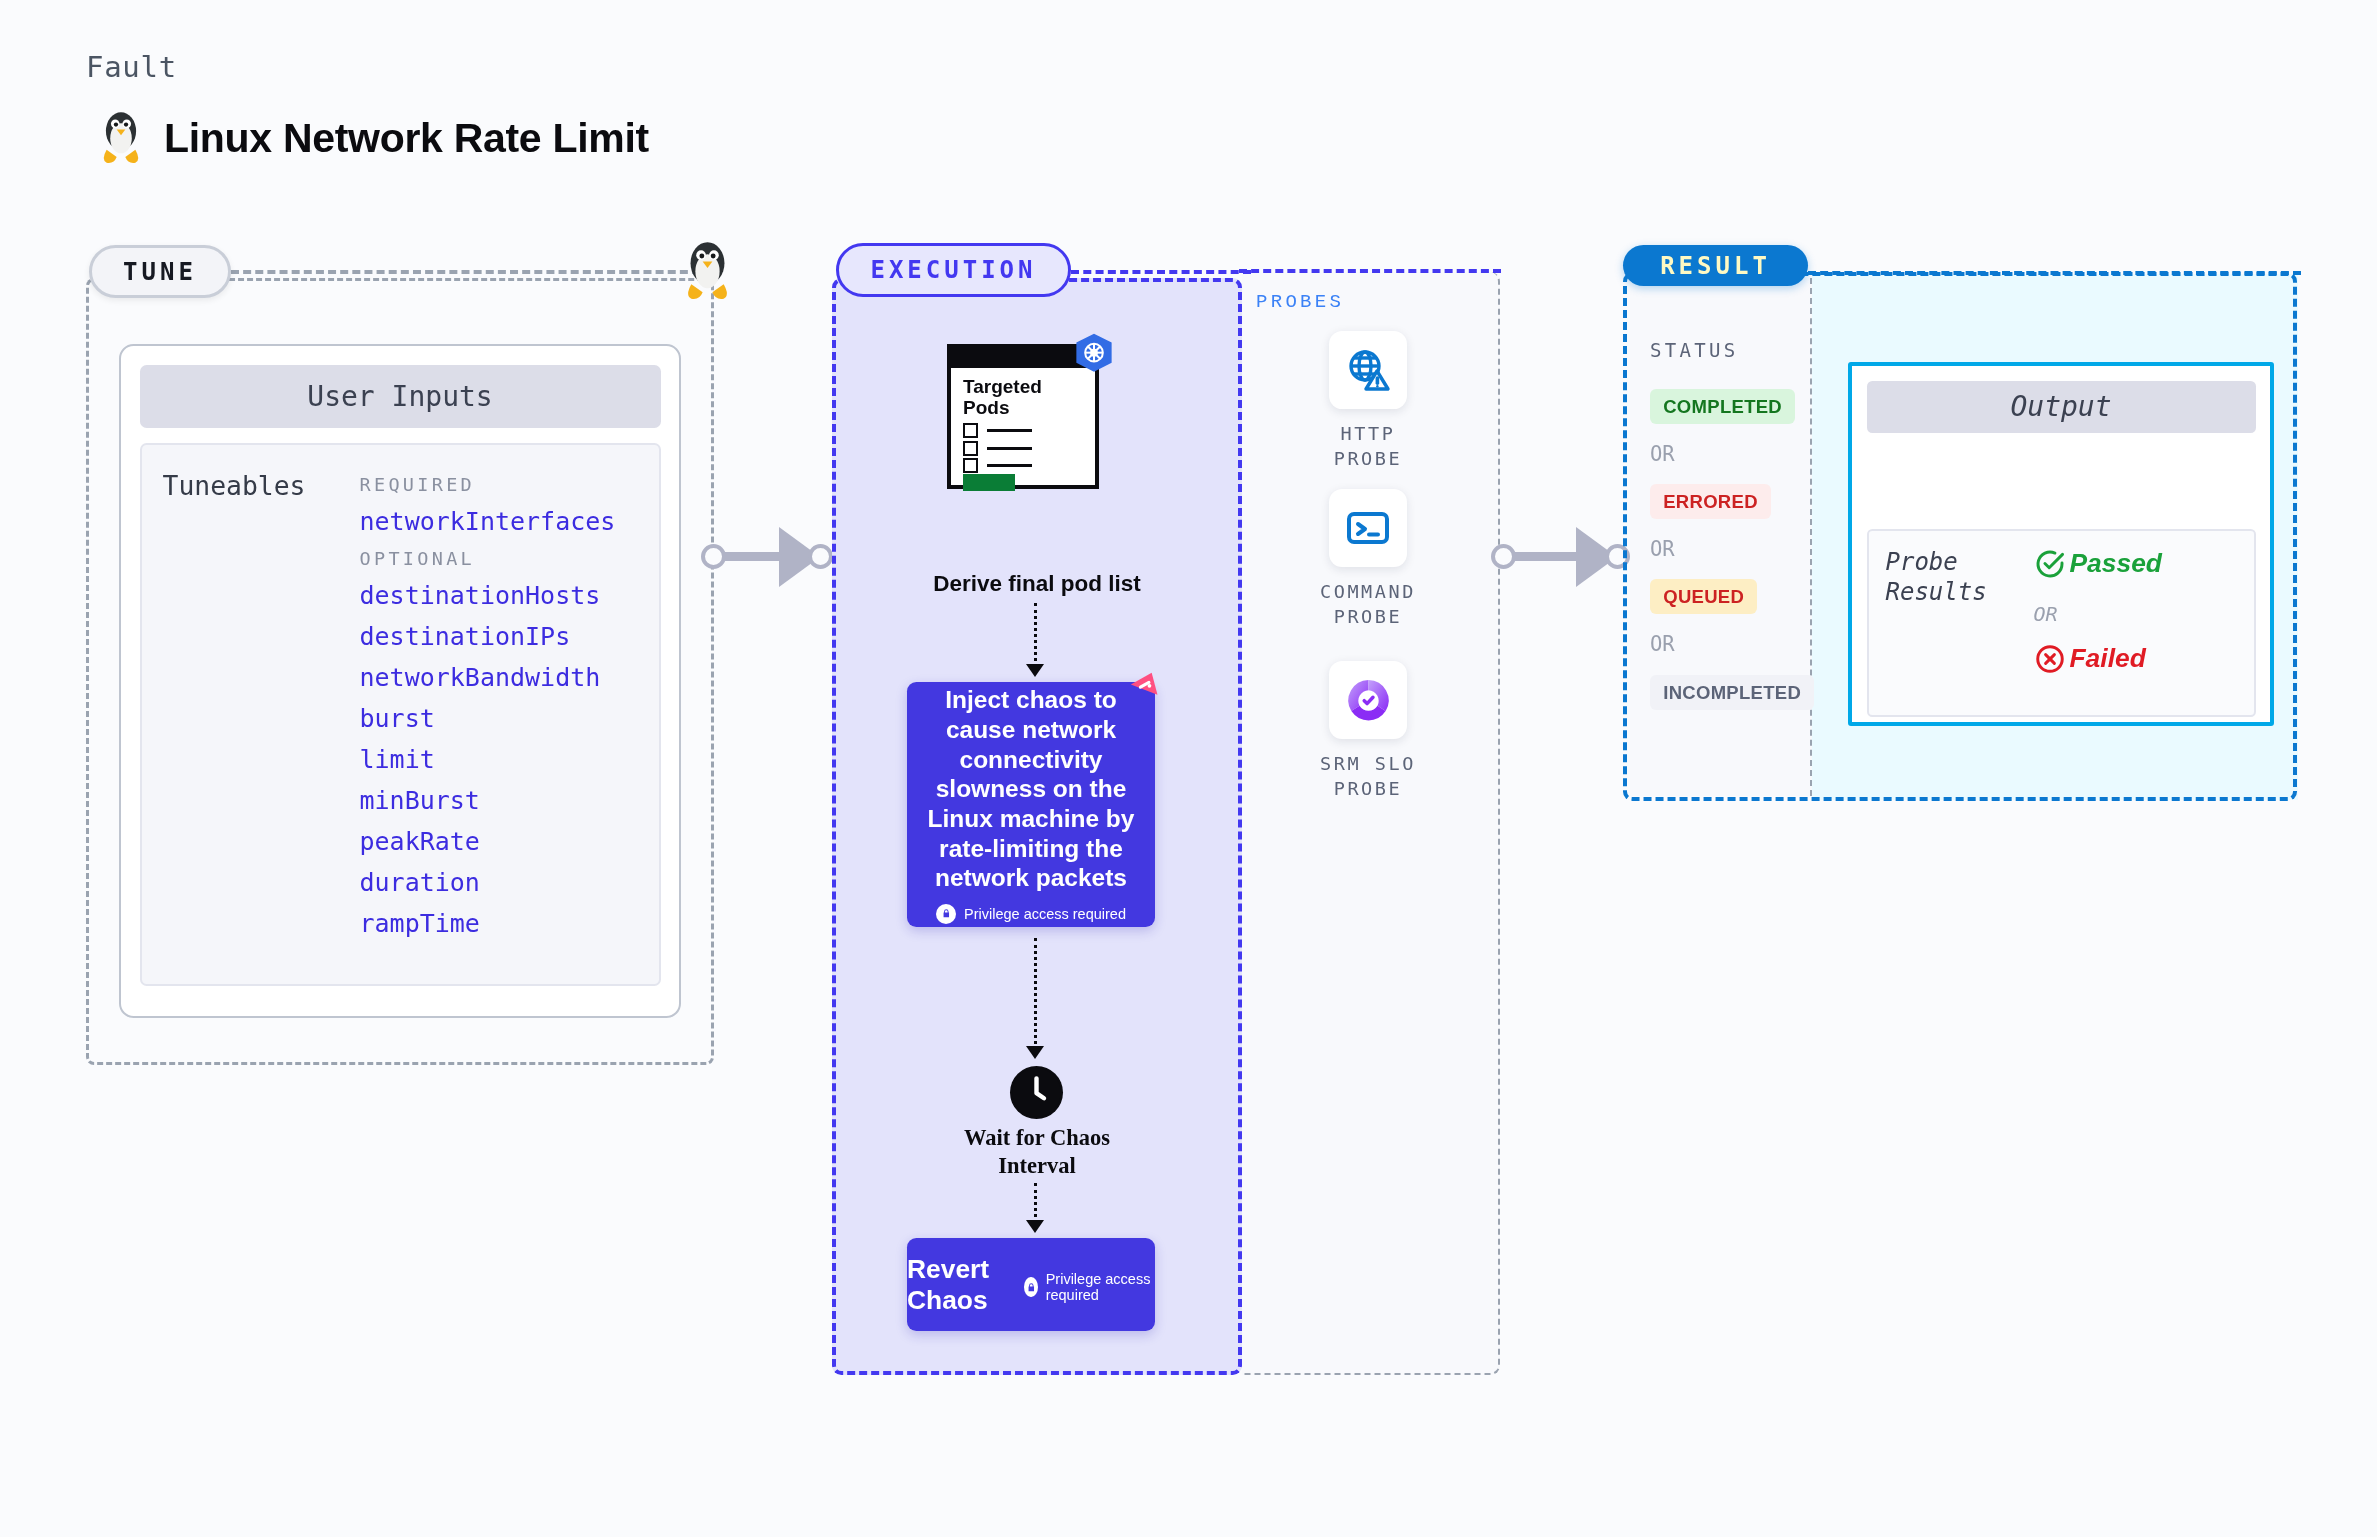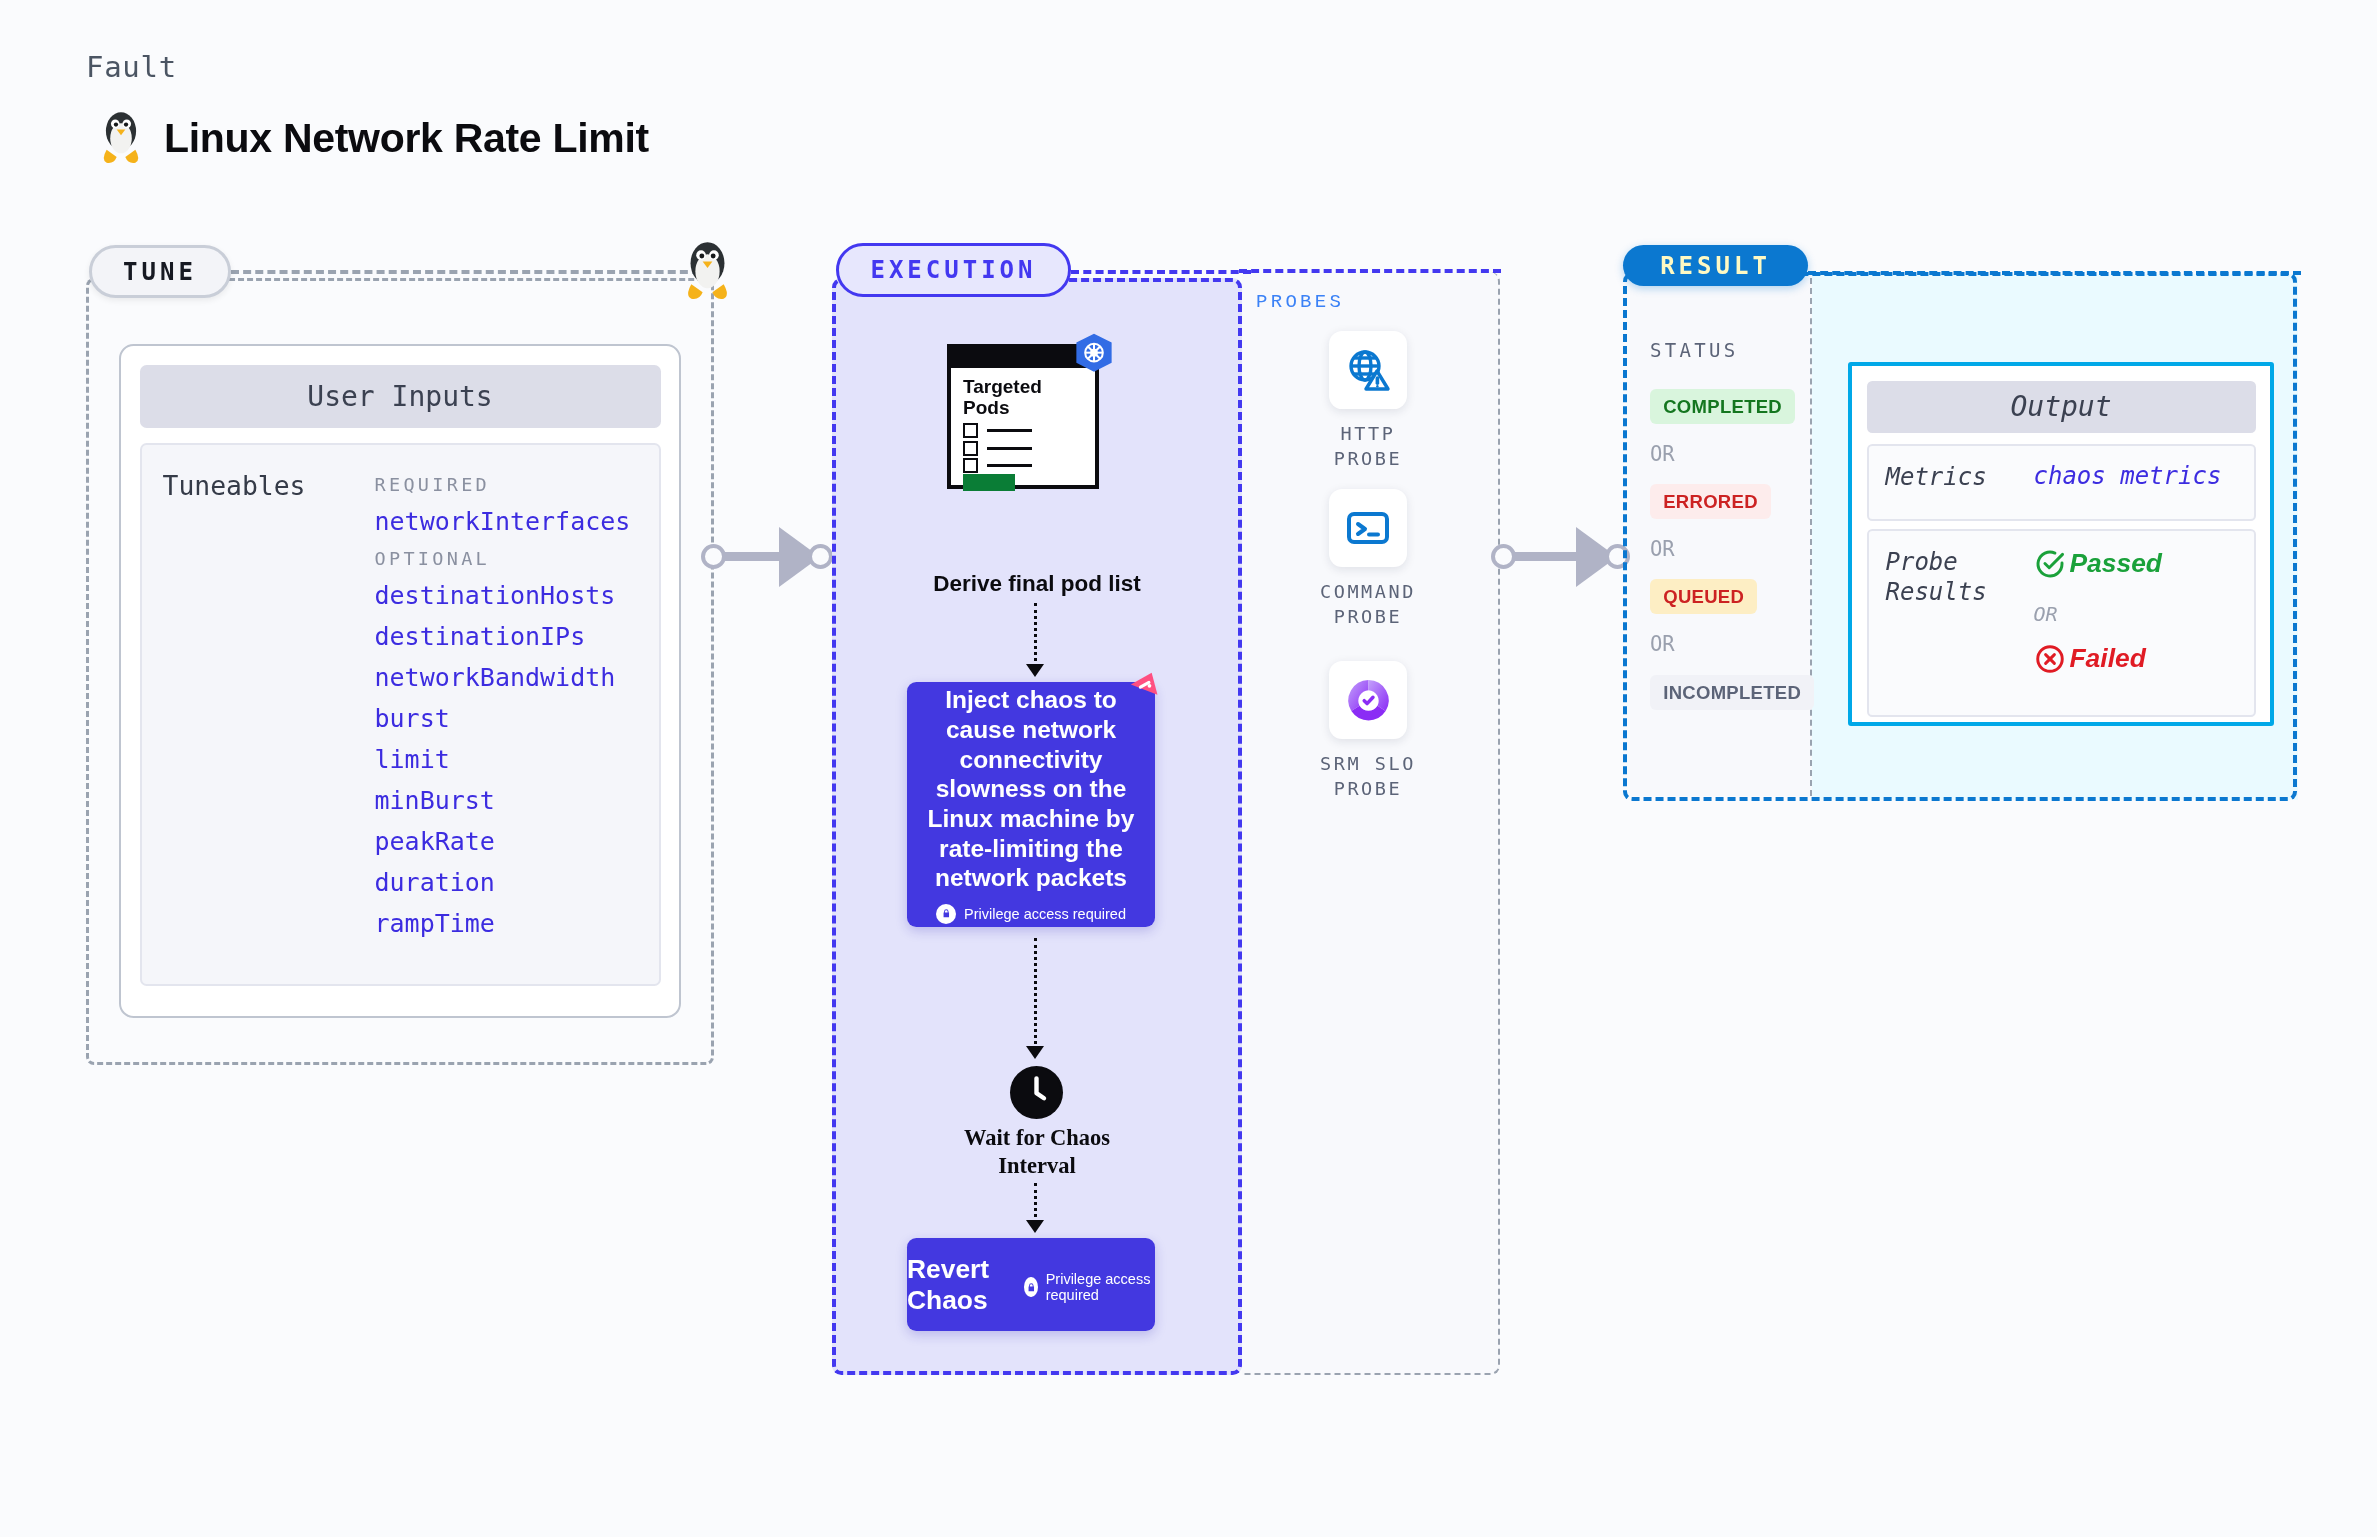--- a/index.html
+++ b/index.html
@@ -65,21 +65,21 @@
     font-family:"DejaVu Sans Mono", monospace;font-size:28px;color:#3b4151;text-align:center;
   }
   .card-body{
     position:absolute;left:18.5px;top:97px;right:18.5px;bottom:30px;
     background:#f5f6fa;border:2px solid #e3e5ee;border-radius:6.6px;
   }
   #tuneables-label{
     position:absolute;left:21px;top:25px;
     font-family:"DejaVu Sans Mono", monospace;font-size:26.4px;color:#353b48;
   }
-  #tune-list{position:absolute;left:233px;top:20px;right:13.2px;}
+  #tune-list{position:absolute;left:218px;top:20px;right:13.2px;}
   .section-head{
     font-family:"DejaVu Sans Mono", monospace;font-size:18.5px;
     color:#8a90a0;letter-spacing:3.3px;margin:9.3px 0 5.3px 0;
   }
   .tune-item{
     font-family:"DejaVu Sans Mono", monospace;font-size:25px;
     color:#3c2ce0;margin:12px 0;
   }
 
   
@@ -489,24 +489,20 @@
   <div class="status-badge" style="top:301px;background:#fdeec4;color:#cc2222;">QUEUED</div>
   <div class="or-text" style="top:354px;">OR</div>
   <div class="status-badge" style="top:397px;background:#f1f2f7;color:#5c6478;">INCOMPLETED</div>
 </div>
 <div class="panel" id="result-panel"></div>
 <div id="result-dash"></div>
 <div class="panel-tag" id="result-tag">RESULT</div>
 
 <div class="card" id="output-card">
   <div id="output-head">Output</div>
-  <div class="out-box" id="metrics-box">
-    <div class="out-key">Metrics</div>
-    <div id="metrics-val">chaos metrics</div>
-  </div>
   <div class="out-box" id="probe-box">
     <div class="out-key" style="white-space:pre-line;">Probe
 Results</div>
     <div class="pr-row" style="top:17px;">
       <span>
         <svg width="32" height="32" viewBox="0 0 24 24" fill="none" stroke="#1aa13a" stroke-width="2.2" stroke-linecap="round" stroke-linejoin="round">
           <path d="M21 11.2V12a9 9 0 1 1-5.3-8.2"></path>
           <polyline points="8.2,11.6 11.4,14.8 21.4,4.8"></polyline>
         </svg>
       </span>

